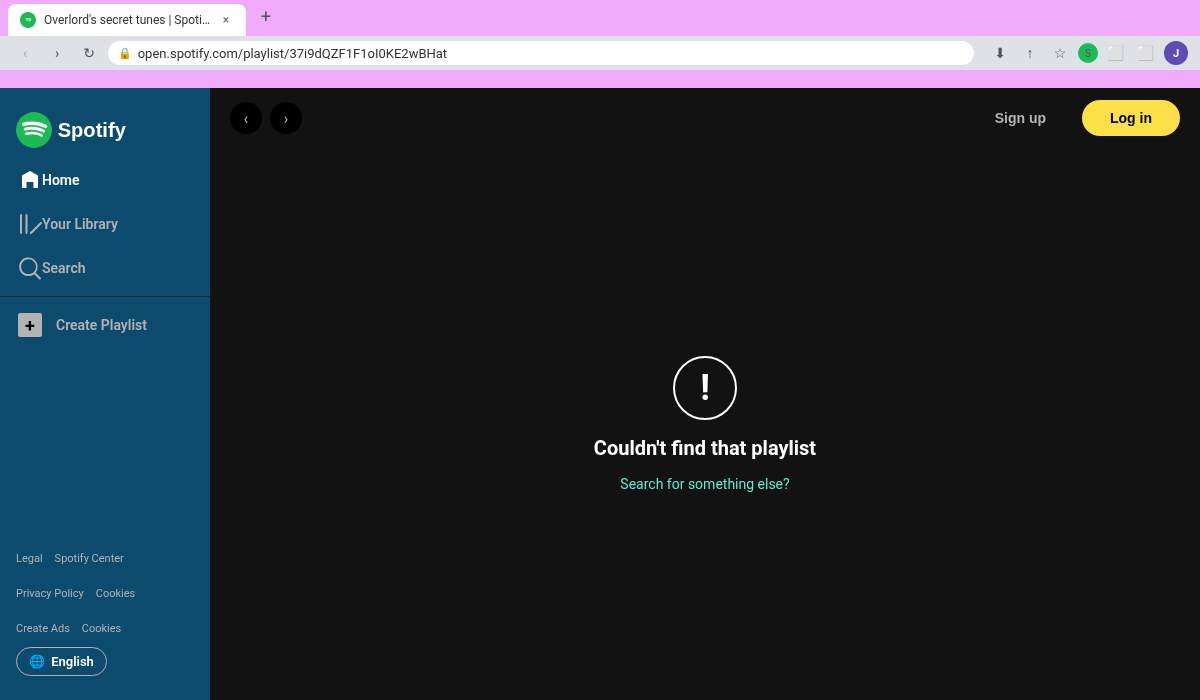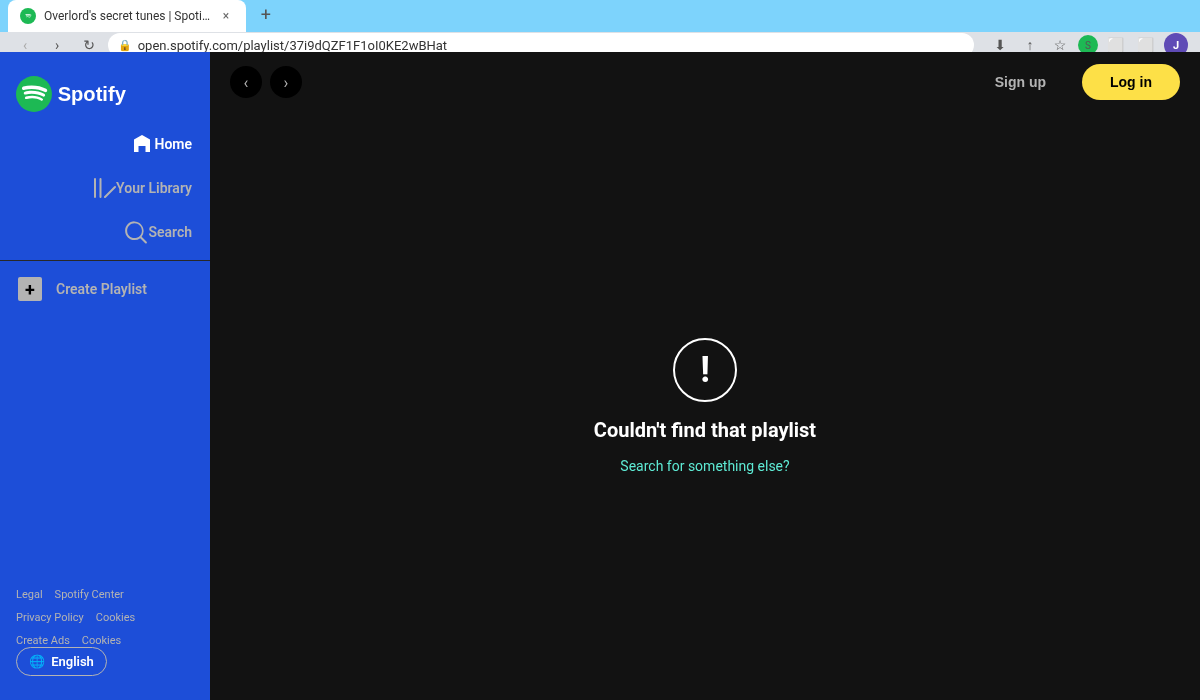--- a/index.html
+++ b/index.html
@@ -1,19 +1,19 @@
 <!DOCTYPE html>
 <html><head>
   <meta charset="utf-8">
   <style>
     * { margin: 0; padding: 0; box-sizing: border-box; }
     body { font-family: -apple-system, BlinkMacSystemFont, 'Segoe UI', Roboto, sans-serif; background: #121212; color: #fff; width: 1200px; height: 700px; overflow: hidden; display: flex; flex-direction: column; }
 
     
-    .browser-chrome { background: #7dd3fc; height: 52px; display: flex; flex-direction: column; flex-shrink: 0; }
+    .browser-chrome { background: #f0abfc; height: 88px; display: flex; flex-direction: column; flex-shrink: 0; }
     .browser-tabs { height: 36px; display: flex; align-items: flex-end; padding: 0 8px; gap: 2px; }
     .browser-tab { display: flex; align-items: center; gap: 8px; background: #fff; border-radius: 8px 8px 0 0; padding: 8px 12px; font-size: 12px; color: #333; min-width: 200px; max-width: 240px; }
     .browser-tab-icon { width: 16px; height: 16px; border-radius: 50%; background: #1db954; display: flex; align-items: center; justify-content: center; flex-shrink: 0; }
     .browser-tab-icon svg { width: 10px; height: 10px; }
     .browser-tab-title { flex: 1; overflow: hidden; text-overflow: ellipsis; white-space: nowrap; font-size: 12px; }
     .browser-tab-close { width: 16px; height: 16px; border-radius: 50%; display: flex; align-items: center; justify-content: center; color: #666; font-size: 12px; cursor: pointer; flex-shrink: 0; }
     .browser-tab-new { width: 28px; height: 28px; display: flex; align-items: center; justify-content: center; border-radius: 50%; color: #555; font-size: 18px; cursor: pointer; margin-left: 4px; align-self: center; margin-bottom: 4px; }
     .browser-nav { height: 34px; display: flex; align-items: center; gap: 6px; padding: 0 12px; background: #dee1e6; }
     .nav-btn { width: 26px; height: 26px; border-radius: 50%; display: flex; align-items: center; justify-content: center; color: #555; cursor: pointer; font-size: 14px; }
     .nav-btn.disabled { color: #aaa; cursor: default; }
@@ -21,32 +21,32 @@
     .address-lock { color: #555; font-size: 11px; }
     .address-text { flex: 1; color: #333; }
     .browser-actions { display: flex; align-items: center; gap: 6px; margin-left: 8px; }
     .browser-action-btn { width: 24px; height: 24px; display: flex; align-items: center; justify-content: center; color: #555; cursor: pointer; font-size: 14px; }
     .user-avatar { width: 24px; height: 24px; border-radius: 50%; background: #5f4bb6; display: flex; align-items: center; justify-content: center; font-size: 11px; color: #fff; font-weight: bold; }
 
     
     .app { display: flex; flex: 1; overflow: hidden; }
 
     
-    .sidebar { width: 210px; background: #1d4ed8; display: flex; flex-direction: column; flex-shrink: 0; padding: 8px 0; }
+    .sidebar { width: 210px; background: #0c4a6e; display: flex; flex-direction: column; flex-shrink: 0; padding: 8px 0; }
     .sidebar-logo { padding: 16px 16px 8px; }
     .sidebar-nav { display: flex; flex-direction: column; gap: 4px; padding: 0 8px; }
-    .sidebar-item { display: flex; align-items: center; gap: 0; padding: 8px 10px; border-radius: 4px; cursor: pointer; color: #b3b3b3; font-size: 14px; font-weight: 600; text-decoration: none; justify-content: flex-end; }
+    .sidebar-item { display: flex; align-items: center; gap: 0; padding: 8px 10px; border-radius: 4px; cursor: pointer; color: #b3b3b3; font-size: 14px; font-weight: 600; text-decoration: none; }
     .sidebar-item.active { color: #fff; }
     .sidebar-icon { width: 24px; height: 24px; display: flex; align-items: center; justify-content: center; flex-shrink: 0; }
     .sidebar-divider { height: 1px; background: #282828; margin: 8px 0; }
     .sidebar-action { display: flex; align-items: center; gap: 14px; padding: 8px 18px; cursor: pointer; color: #b3b3b3; font-size: 14px; font-weight: 600; }
     .action-plus { width: 24px; height: 24px; background: #b3b3b3; border-radius: 2px; display: flex; align-items: center; justify-content: center; color: #000; font-size: 18px; font-weight: bold; flex-shrink: 0; }
     .liked-icon { width: 24px; height: 24px; background: linear-gradient(135deg, #450af5, #c4efd9); border-radius: 2px; display: flex; align-items: center; justify-content: center; flex-shrink: 0; }
     .sidebar-footer { margin-top: auto; padding: 16px; }
-    .footer-links { display: flex; flex-wrap: wrap; gap: 10px 12px; }
+    .footer-links { display: flex; flex-wrap: wrap; gap: 22px 12px; margin-bottom: 12px; }
     .footer-link { font-size: 11px; color: #b3b3b3; cursor: pointer; text-decoration: none; }
     .lang-btn { display: flex; align-items: center; gap: 6px; border: 1px solid #b3b3b3; border-radius: 20px; padding: 6px 12px; font-size: 13px; font-weight: 600; color: #fff; cursor: pointer; width: fit-content; }
 
     
     .main-content { flex: 1; background: #121212; display: flex; flex-direction: column; overflow: hidden; }
 
     
     .topbar { display: flex; align-items: center; justify-content: space-between; padding: 12px 20px; background: #121212; flex-shrink: 0; }
     .topbar-nav { display: flex; gap: 8px; }
     .topbar-nav-btn { width: 32px; height: 32px; border-radius: 50%; background: #000; display: flex; align-items: center; justify-content: center; cursor: pointer; color: #b3b3b3; font-size: 16px; }

